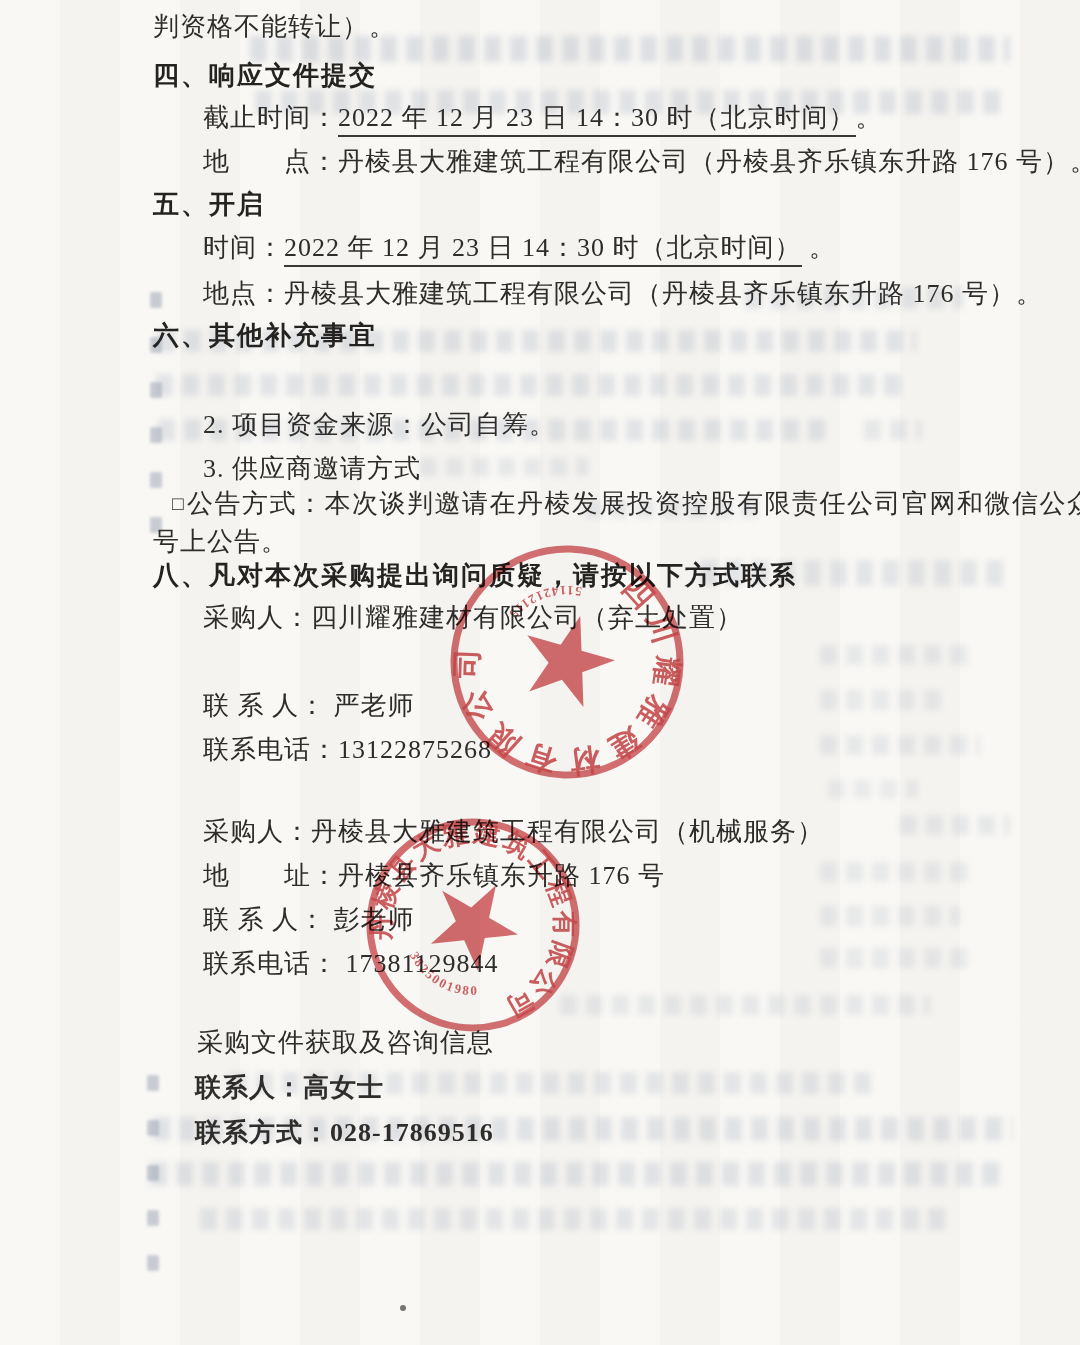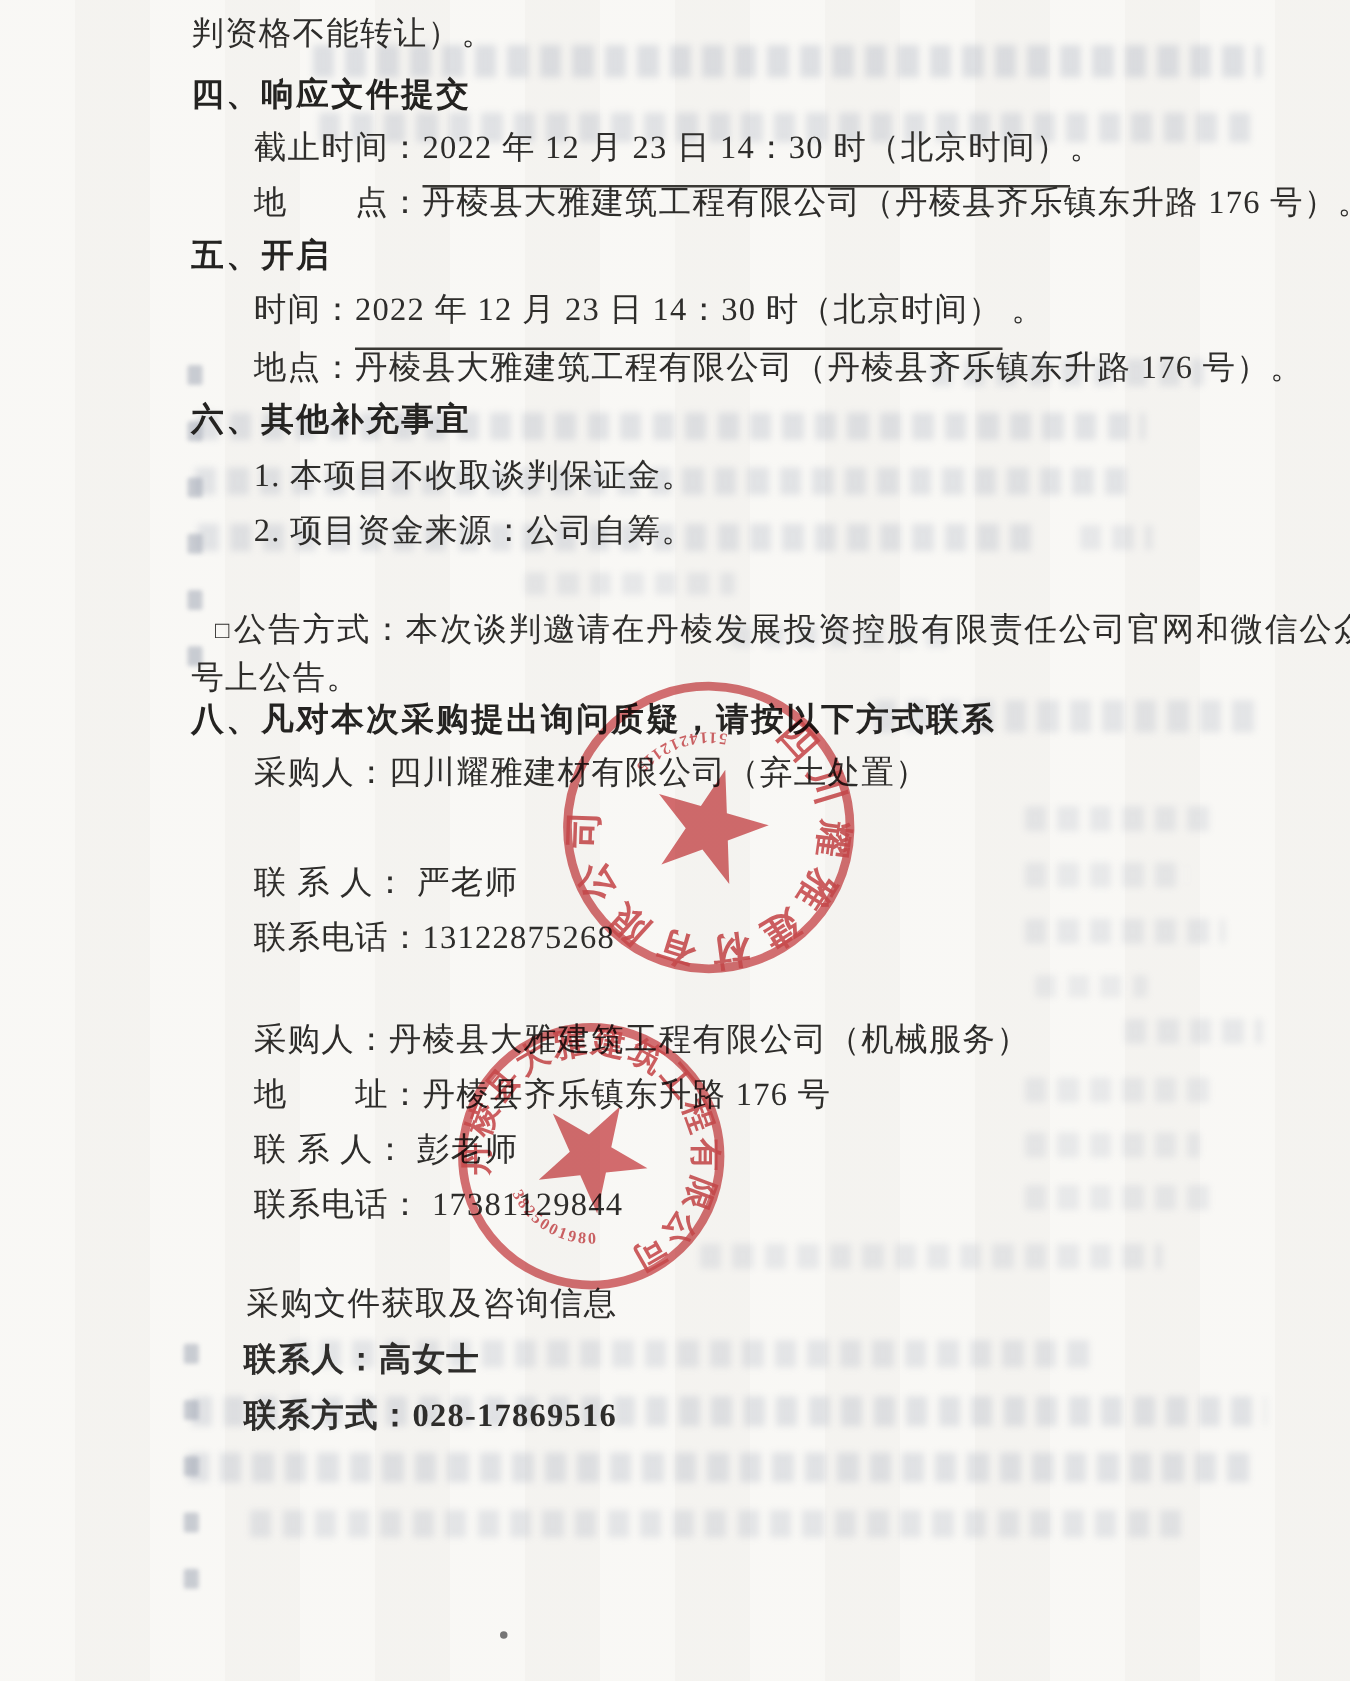--- a/index.html
+++ b/index.html
@@ -21,21 +21,21 @@
     letter-spacing:1px;
   }
   .h{
     font-family:"Liberation Sans", sans-serif;
     font-weight:700;
     color:#242321;
     letter-spacing:2px;
   }
   .u{
     border-bottom:2px solid #3a3935;
-    padding-bottom:16px;
+    padding-bottom:3px;
   }
   .semib{font-weight:600;text-align:center;}
   .checkbox{
     display:inline-block;
     font-size:19px;
     transform:translateY(-2px);
     margin-right:2px;
   }
   
   .bleed{
@@ -122,22 +122,22 @@
   <div class="line h" style="left:153px;top:189px">五、开启</div>
 
   <div class="line" style="left:203px;top:233px">
     <span>时间：</span><span class="u">2022 年 12 月 23 日 14：30 时（北京时间）</span><span> 。</span>
   </div>
 
   <div class="line" style="left:203px;top:279px">地点：丹棱县大雅建筑工程有限公司（丹棱县齐乐镇东升路 176 号）。</div>
 
   <div class="line h" style="left:153px;top:320px">六、其他补充事宜</div>
 
-  <div class="line" style="left:203px;top:366px">1. 本项目不收取谈判保证金。</div>
   <div class="line" style="left:203px;top:410px">2. 项目资金来源：公司自筹。</div>
+  <div class="line" style="left:203px;top:454px">3. 供应商邀请方式</div>
 
   <div class="line" style="left:172px;top:489px;letter-spacing:1.5px">
     <span class="checkbox">□</span><span>公告方式：本次谈判邀请在丹棱发展投资控股有限责任公司官网和微信公众</span>
   </div>
   <div class="line" style="left:153px;top:527px">号上公告。</div>
 
   <div class="line h" style="left:153px;top:560px">八、凡对本次采购提出询问质疑，请按以下方式联系</div>
 
   <div class="line" style="left:203px;top:603px">采购人：四川耀雅建材有限公司（弃土处置）</div>
   <div class="line" style="left:203px;top:691px">联 系 人：  严老师</div>

